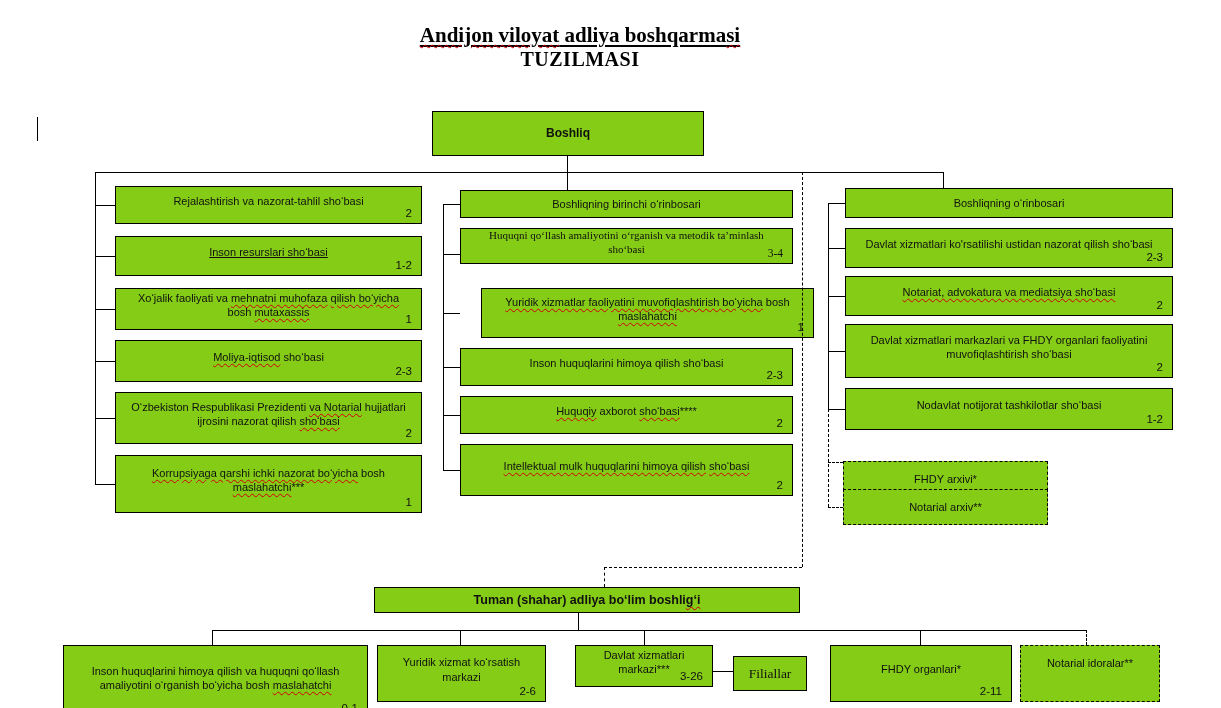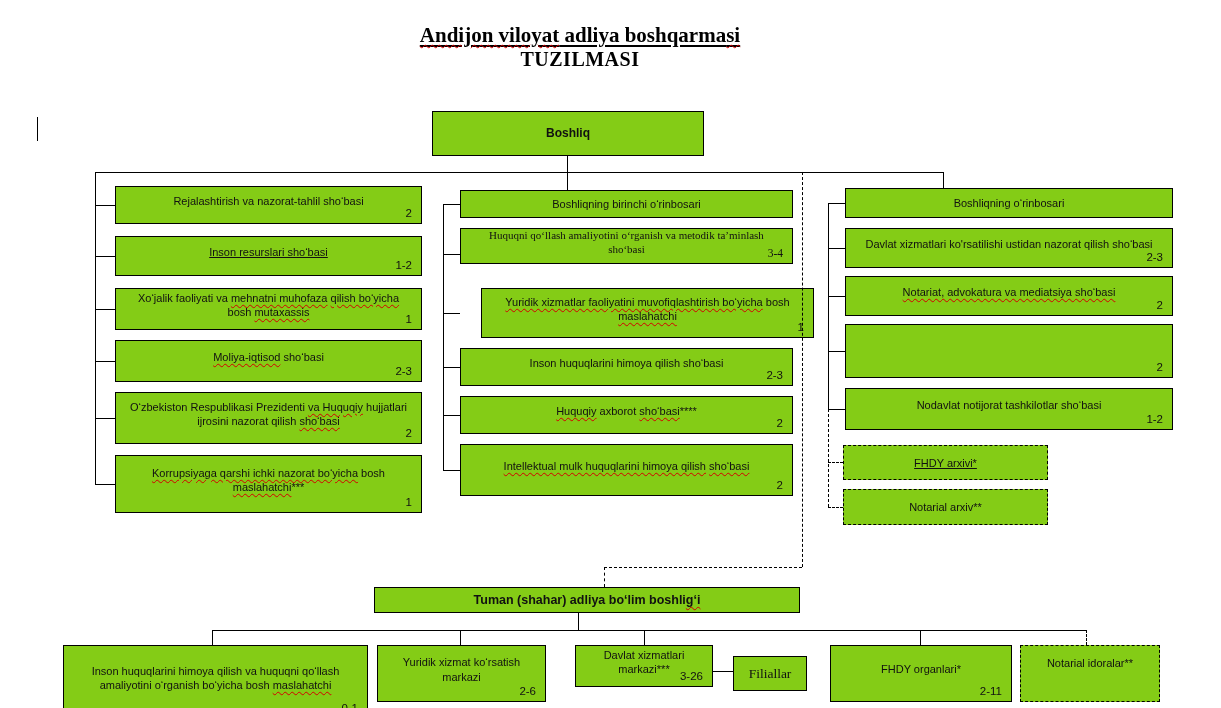--- a/index.html
+++ b/index.html
@@ -51,21 +51,21 @@
   </div>
   <div class="box" style="left:115px;top:288px;width:307px;height:42px;">
     <div class="bl">Xo‘jalik faoliyati va <span class="sq">mehnatni muhofaza</span> <span class="sq">qilish bo‘yicha</span> bosh <span class="sq">mutaxassis</span></div>
     <span class="cnt">1</span>
   </div>
   <div class="box" style="left:115px;top:340px;width:307px;height:42px;">
     <div class="bl"><span class="sq">Moliya-iqtisod</span> sho‘basi</div>
     <span class="cnt">2-3</span>
   </div>
   <div class="box" style="left:115px;top:392px;width:307px;height:52px;">
-    <div class="bl">O‘zbekiston Respublikasi Prezidenti <span class="sq">va Huquqiy</span> hujjatlari ijrosini nazorat qilish <span class="sq">sho‘basi</span></div>
+    <div class="bl">O‘zbekiston Respublikasi Prezidenti <span class="sq">va Notarial</span> hujjatlari ijrosini nazorat qilish <span class="sq">sho‘basi</span></div>
     <span class="cnt">2</span>
   </div>
   <div class="box" style="left:115px;top:455px;width:307px;height:58px;">
     <div class="bl"><span class="sq">Korrupsiyaga qarshi ichki nazorat bo‘yicha</span> bosh <span class="sq">maslahatchi</span>***</div>
     <span class="cnt">1</span>
   </div>
 
   <div class="box nc" style="left:460px;top:190px;width:333px;height:28px;">
     <div class="bl">Boshliqning birinchi o‘rinbosari</div>
   </div>
@@ -95,27 +95,28 @@
   </div>
   <div class="box" style="left:845px;top:228px;width:328px;height:40px;">
     <div class="bl">Davlat xizmatlari ko'rsatilishi ustidan nazorat qilish sho‘basi</div>
     <span class="cnt">2-3</span>
   </div>
   <div class="box" style="left:845px;top:276px;width:328px;height:40px;">
     <div class="bl"><span class="sq">Notariat, advokatura va mediatsiya sho‘basi</span></div>
     <span class="cnt">2</span>
   </div>
   <div class="box" style="left:845px;top:324px;width:328px;height:54px;">
+    <div class="bl">Davlat xizmatlari markazlari va FHDY organlari faoliyatini muvofiqlashtirish sho‘basi</div>
     <span class="cnt">2</span>
   </div>
   <div class="box" style="left:845px;top:388px;width:328px;height:42px;">
     <div class="bl">Nodavlat notijorat tashkilotlar sho‘basi</div>
     <span class="cnt">1-2</span>
   </div>
-  <div class="box dashedbox nc" style="left:843px;top:445px;width:205px;height:35px;text-decoration:underline;">
+  <div class="box dashedbox nc" style="left:843px;top:461px;width:205px;height:35px;">
     <div class="bl">FHDY arxivi*</div>
   </div>
   <div class="box dashedbox nc" style="left:843px;top:489px;width:205px;height:36px;">
     <div class="bl">Notarial arxiv**</div>
   </div>
 
   <div class="box bold nc" style="left:374px;top:587px;width:426px;height:26px;font-size:12.5px;">
     <div class="bl">Tuman (shahar) adliya bo‘lim boshli<span class="sq">g‘i</span></div>
   </div>
 

